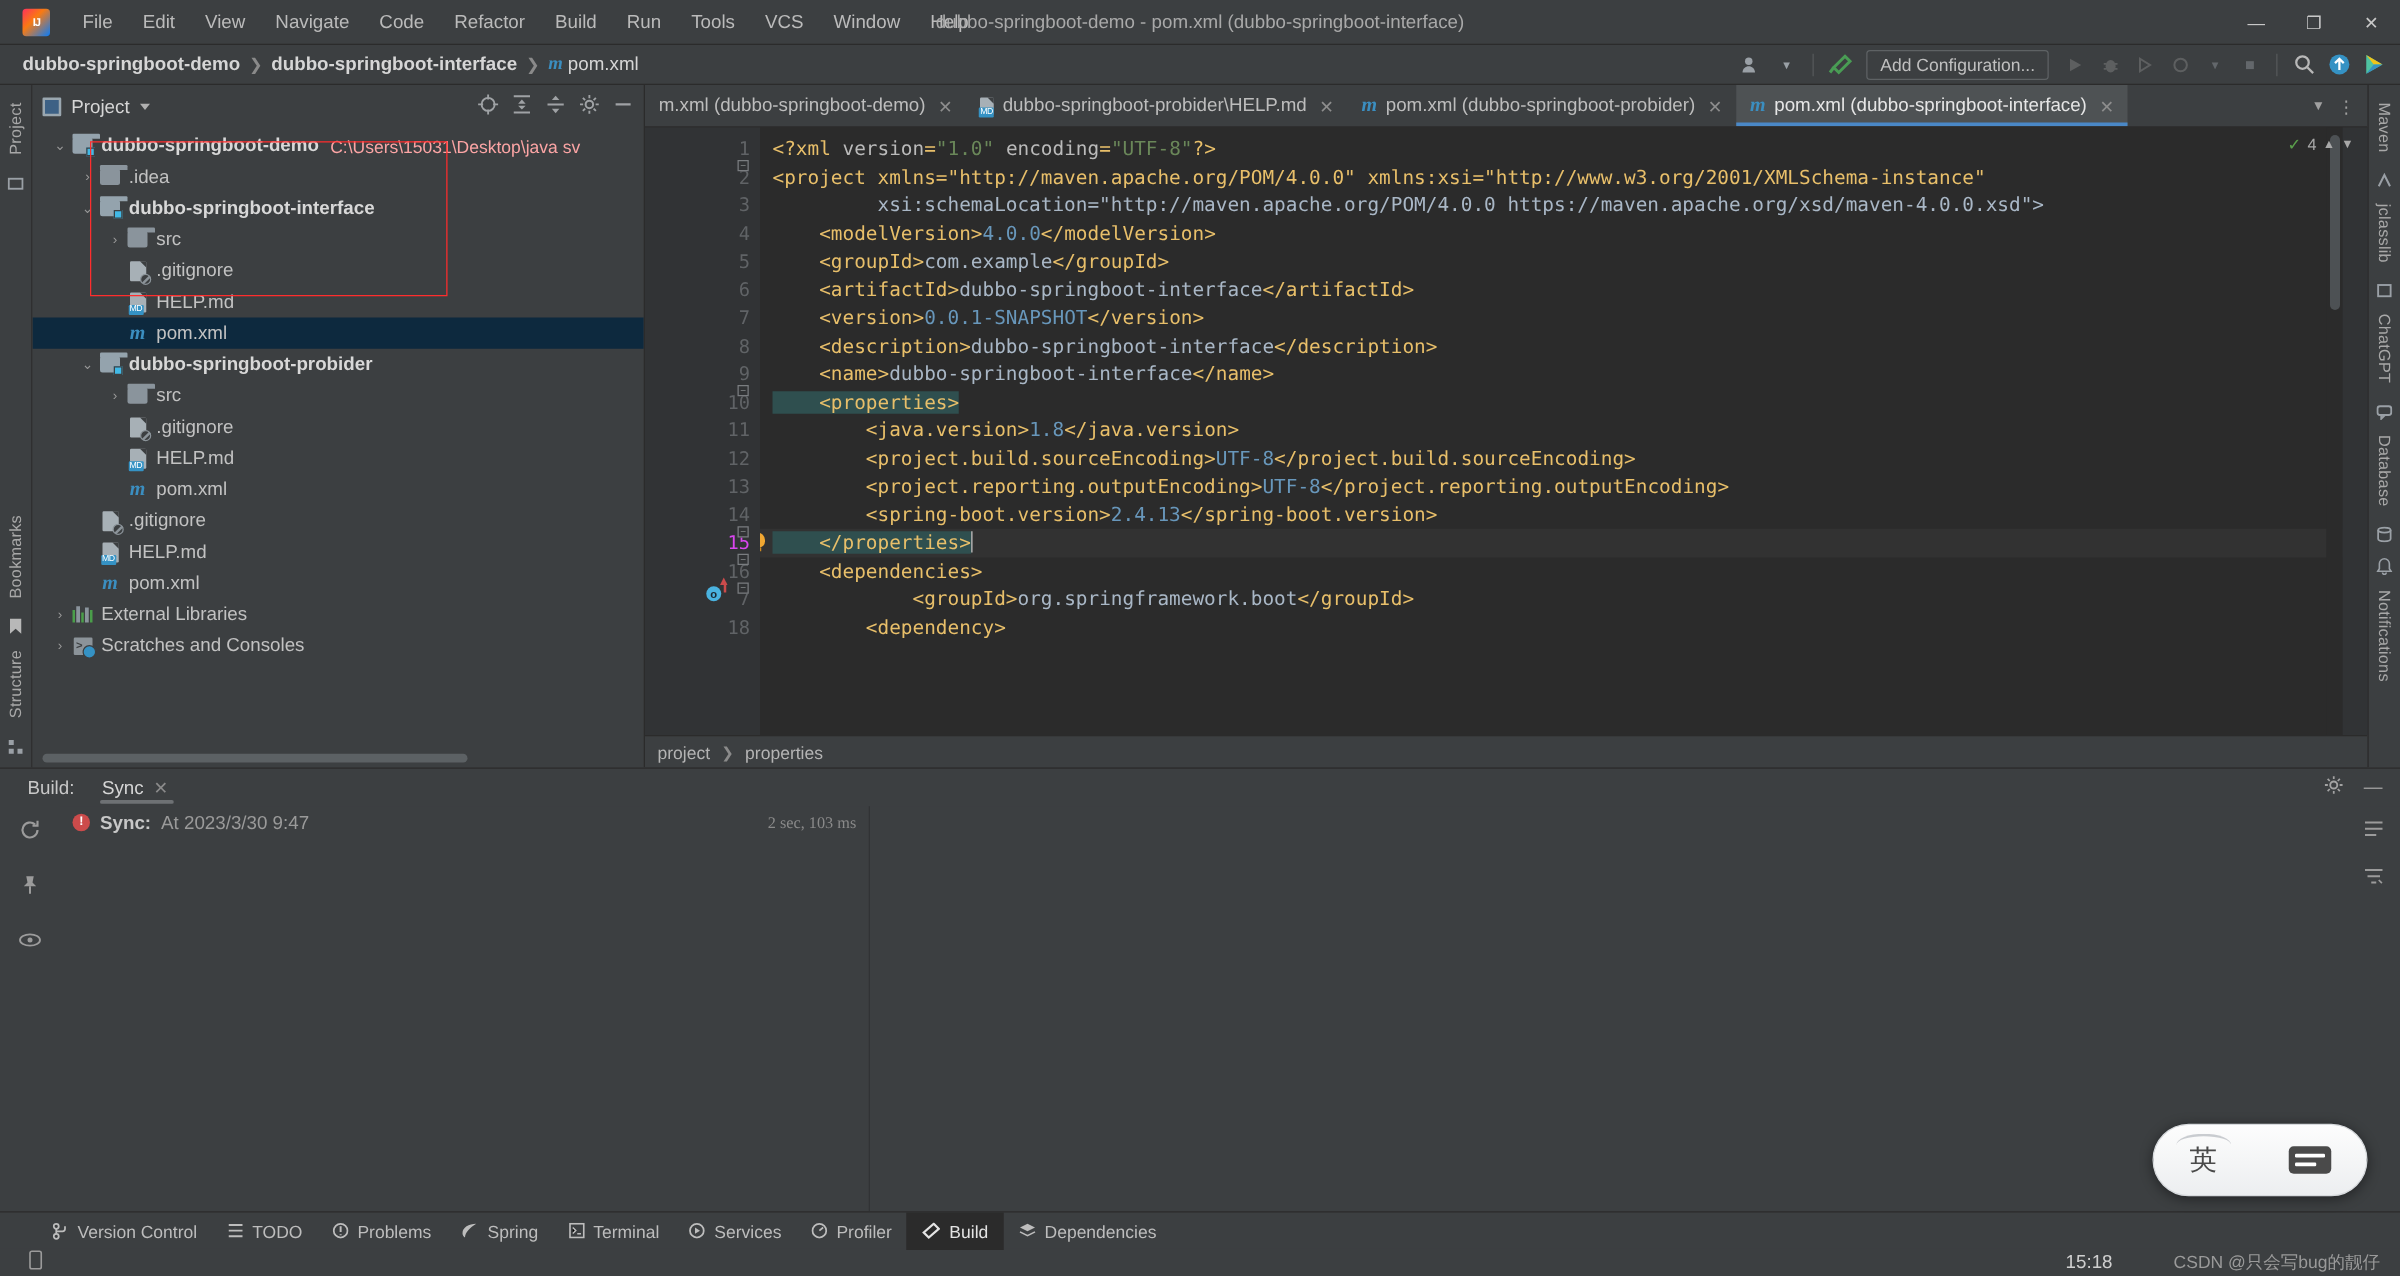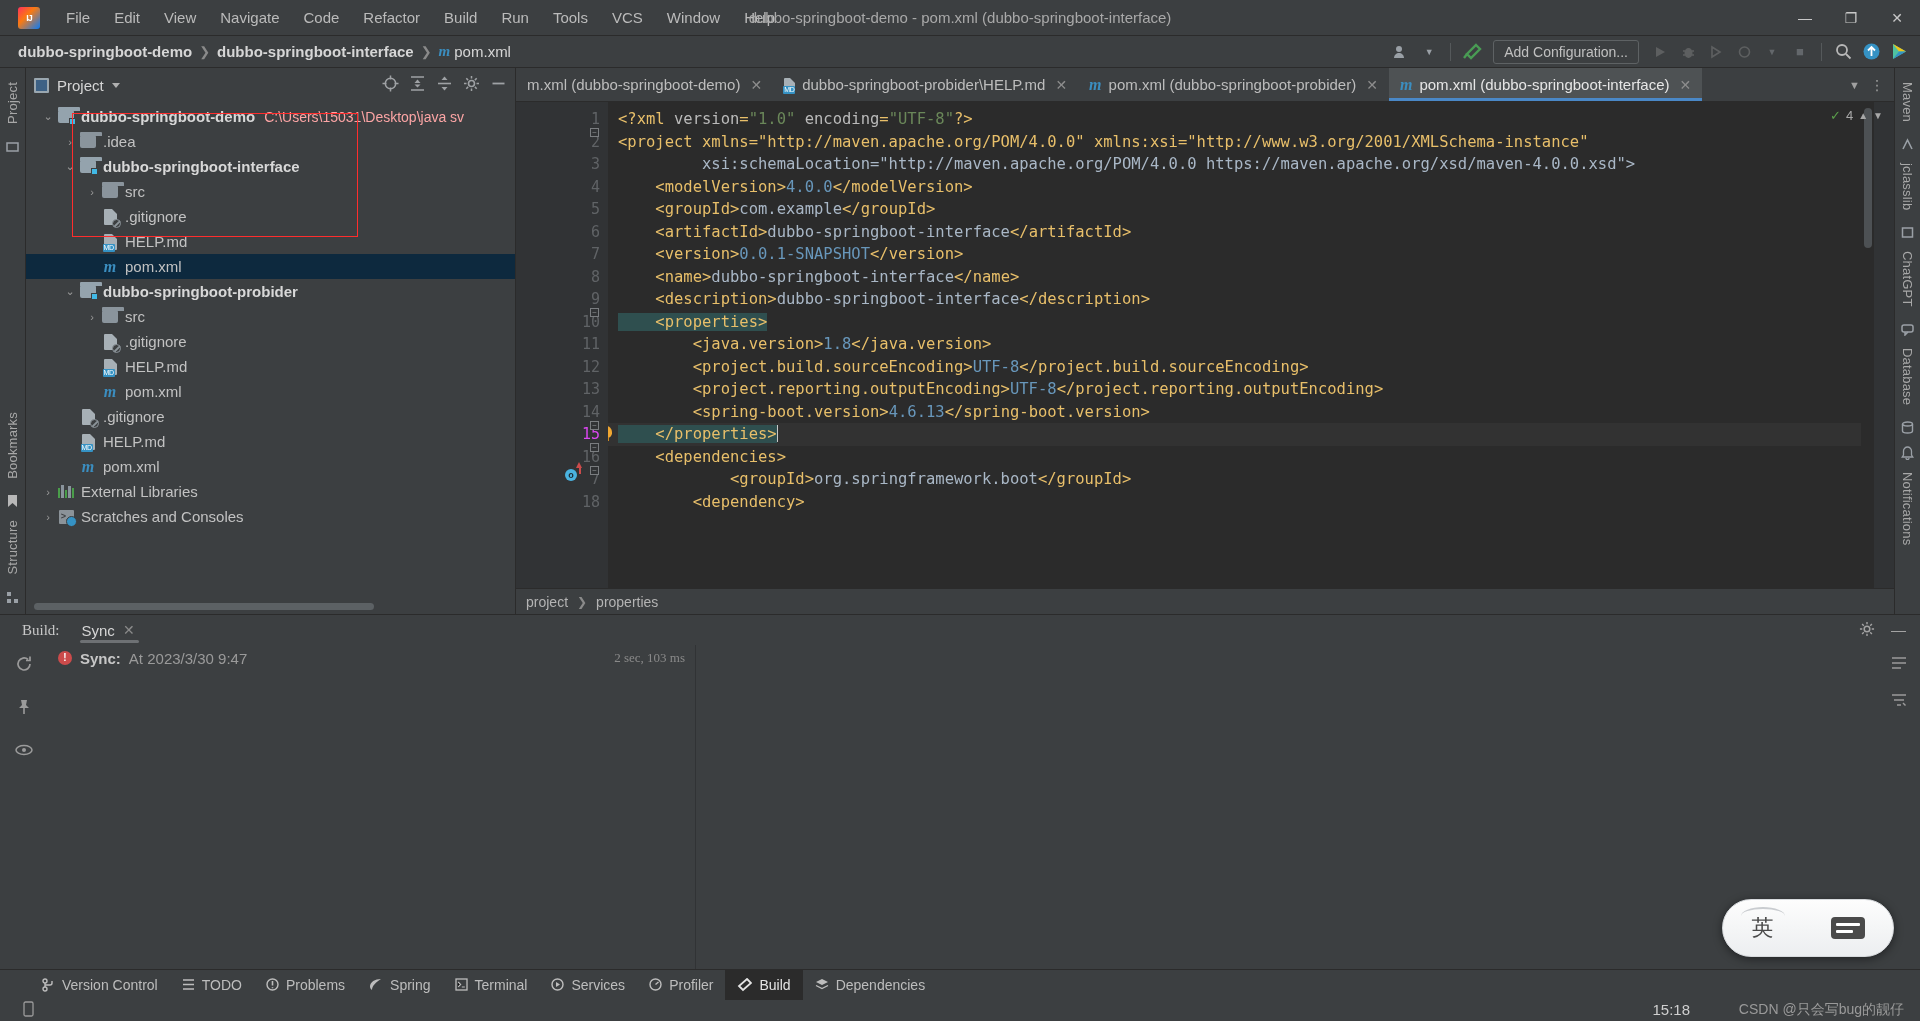--- a/index.html
+++ b/index.html
@@ -141,21 +141,21 @@
   .edscroll .thumb{ position:absolute; top:6px; right:2px; width:8px; height:140px; background:#4d5154; border-radius:4px;}
 
   .errstrip{ width:20px; background:#313335; flex:0 0 20px; position:relative;}
 
   .breadcrumbs{ height:26px; background:#3c3f41; display:flex; align-items:center; padding-left:10px; font-size:14px; color:#b4b4b4; border-top:1px solid #2b2b2b; flex:0 0 26px;}
   .breadcrumbs .sep{ margin:0 9px; color:#8a8a8a; font-size:12px;}
 
   
   .buildpanel{ height:355px; background:#3c3f41; display:flex; flex-direction:column; flex:0 0 355px; border-top:1px solid #2b2b2b;}
   .bp-head{ height:30px; display:flex; align-items:center; padding-left:22px; gap:0; position:relative;}
-  .bp-title{ font-size:15px; color:#c8c8c8; margin-right:16px;font-family:Liberation Serif, serif;}
+  .bp-title{ font-size:15px; color:#c8c8c8; margin-right:16px;}
   .bp-tab{ font-size:15px; color:#d6d6d6; display:flex;align-items:center;gap:8px; padding:0 8px 0 6px; position:relative; height:30px;}
   .bp-tab:after{ content:""; position:absolute; left:4px; right:4px; bottom:2px; height:3px; background:#6e7174; border-radius:2px;}
   .bp-tab .x{ color:#8b8b8b; font-size:14px;}
   .bp-head-right{ margin-left:auto; display:flex; align-items:center; gap:16px; padding-right:14px; color:#a3a3a3;}
   .bp-body{ flex:1 1 auto; display:flex; min-height:0;}
   .bp-strip{ width:48px; flex:0 0 48px; display:flex; flex-direction:column; align-items:center; padding-top:10px; gap:22px; color:#9b9b9b;}
   .bp-tree{ width:648px; flex:0 0 648px; background:#3c3f41; border-right:1px solid #313335;}
   .bp-row{ height:26px; display:flex; align-items:center; font-size:15px; color:#c7c7c7; padding:0 10px; gap:8px;}
   .err-ic{ width:14px;height:14px;border-radius:50%;background:#cc4b4b; color:#fff; font-size:10px; font-weight:bold; text-align:center; line-height:14px;}
   .bp-time{ margin-left:auto; color:#8a8a8a; font-size:13px;font-family:Liberation Serif, serif;}
@@ -599,27 +599,27 @@
 
         <div class="codearea">
           <div id="code-lines">
               <div class="cline"><span class="tag">&lt;?xml</span><span class="tag"> </span><span class="attr">version</span><span class="tag">=</span><span class="val">"1.0"</span><span class="tag"> </span><span class="attr">encoding</span><span class="tag">=</span><span class="val">"UTF-8"</span><span class="tag"></span><span class="tag">?&gt;</span></div>
               <div class="cline"><span class="tag">&lt;project xmlns="http://maven.apache.org/POM/4.0.0" xmlns:xsi="http://www.w3.org/2001/XMLSchema-instance"</span></div>
               <div class="cline"><span class="txt">         xsi:schemaLocation="http://maven.apache.org/POM/4.0.0 https://maven.apache.org/xsd/maven-4.0.0.xsd"&gt;</span></div>
               <div class="cline"><span class="txt">    </span><span class="tag">&lt;modelVersion</span><span class="tag"></span><span class="tag">&gt;</span><span class="num">4.0.0</span><span class="tag">&lt;/modelVersion</span><span class="tag"></span><span class="tag">&gt;</span></div>
               <div class="cline"><span class="txt">    </span><span class="tag">&lt;groupId</span><span class="tag"></span><span class="tag">&gt;</span><span class="txt">com.example</span><span class="tag">&lt;/groupId</span><span class="tag"></span><span class="tag">&gt;</span></div>
               <div class="cline"><span class="txt">    </span><span class="tag">&lt;artifactId</span><span class="tag"></span><span class="tag">&gt;</span><span class="txt">dubbo-springboot-interface</span><span class="tag">&lt;/artifactId</span><span class="tag"></span><span class="tag">&gt;</span></div>
               <div class="cline"><span class="txt">    </span><span class="tag">&lt;version</span><span class="tag"></span><span class="tag">&gt;</span><span class="num">0.0.1-SNAPSHOT</span><span class="tag">&lt;/version</span><span class="tag"></span><span class="tag">&gt;</span></div>
+              <div class="cline"><span class="txt">    </span><span class="tag">&lt;description</span><span class="tag"></span><span class="tag">&gt;</span><span class="txt">dubbo-springboot-interface</span><span class="tag">&lt;/description</span><span class="tag"></span><span class="tag">&gt;</span></div>
               <div class="cline"><span class="txt">    </span><span class="tag">&lt;name</span><span class="tag"></span><span class="tag">&gt;</span><span class="txt">dubbo-springboot-interface</span><span class="tag">&lt;/name</span><span class="tag"></span><span class="tag">&gt;</span></div>
-              <div class="cline"><span class="txt">    </span><span class="tag">&lt;description</span><span class="tag"></span><span class="tag">&gt;</span><span class="txt">dubbo-springboot-interface</span><span class="tag">&lt;/description</span><span class="tag"></span><span class="tag">&gt;</span></div>
               <div class="cline"><span class="hl"><span class="txt">    </span><span class="tag">&lt;properties</span><span class="tag"></span><span class="tag">&gt;</span></span></div>
               <div class="cline"><span class="txt">        </span><span class="tag">&lt;java.version</span><span class="tag"></span><span class="tag">&gt;</span><span class="num">1.8</span><span class="tag">&lt;/java.version</span><span class="tag"></span><span class="tag">&gt;</span></div>
               <div class="cline"><span class="txt">        </span><span class="tag">&lt;project.build.sourceEncoding</span><span class="tag"></span><span class="tag">&gt;</span><span class="num">UTF-8</span><span class="tag">&lt;/project.build.sourceEncoding</span><span class="tag"></span><span class="tag">&gt;</span></div>
               <div class="cline"><span class="txt">        </span><span class="tag">&lt;project.reporting.outputEncoding</span><span class="tag"></span><span class="tag">&gt;</span><span class="num">UTF-8</span><span class="tag">&lt;/project.reporting.outputEncoding</span><span class="tag"></span><span class="tag">&gt;</span></div>
-              <div class="cline"><span class="txt">        </span><span class="tag">&lt;spring-boot.version</span><span class="tag"></span><span class="tag">&gt;</span><span class="num">4.6.13</span><span class="tag">&lt;/spring-boot.version</span><span class="tag"></span><span class="tag">&gt;</span></div>
+              <div class="cline"><span class="txt">        </span><span class="tag">&lt;spring-boot.version</span><span class="tag"></span><span class="tag">&gt;</span><span class="num">2.4.13</span><span class="tag">&lt;/spring-boot.version</span><span class="tag"></span><span class="tag">&gt;</span></div>
               <div class="cline cur"><span class="hl"><span class="txt">    </span><span class="tag">&lt;/properties</span><span class="tag"></span><span class="tag">&gt;</span></span><span class="caret-line"></span></div>
               <div class="cline"><span class="txt">    </span><span class="tag">&lt;dependencies</span><span class="tag"></span><span class="tag">&gt;</span></div>
               <div class="cline"><span class="txt">            </span><span class="tag">&lt;groupId</span><span class="tag"></span><span class="tag">&gt;</span><span class="txt">org.springframework.boot</span><span class="tag">&lt;/groupId</span><span class="tag"></span><span class="tag">&gt;</span></div>
               <div class="cline"><span class="txt">        </span><span class="tag">&lt;dependency</span><span class="tag"></span><span class="tag">&gt;</span></div>
             </div>
           <div class="bulb" style="left:-8px; top:324px;"></div>
           <div class="edscroll">
               <div class="thumb"></div>
             </div>
         </div>

